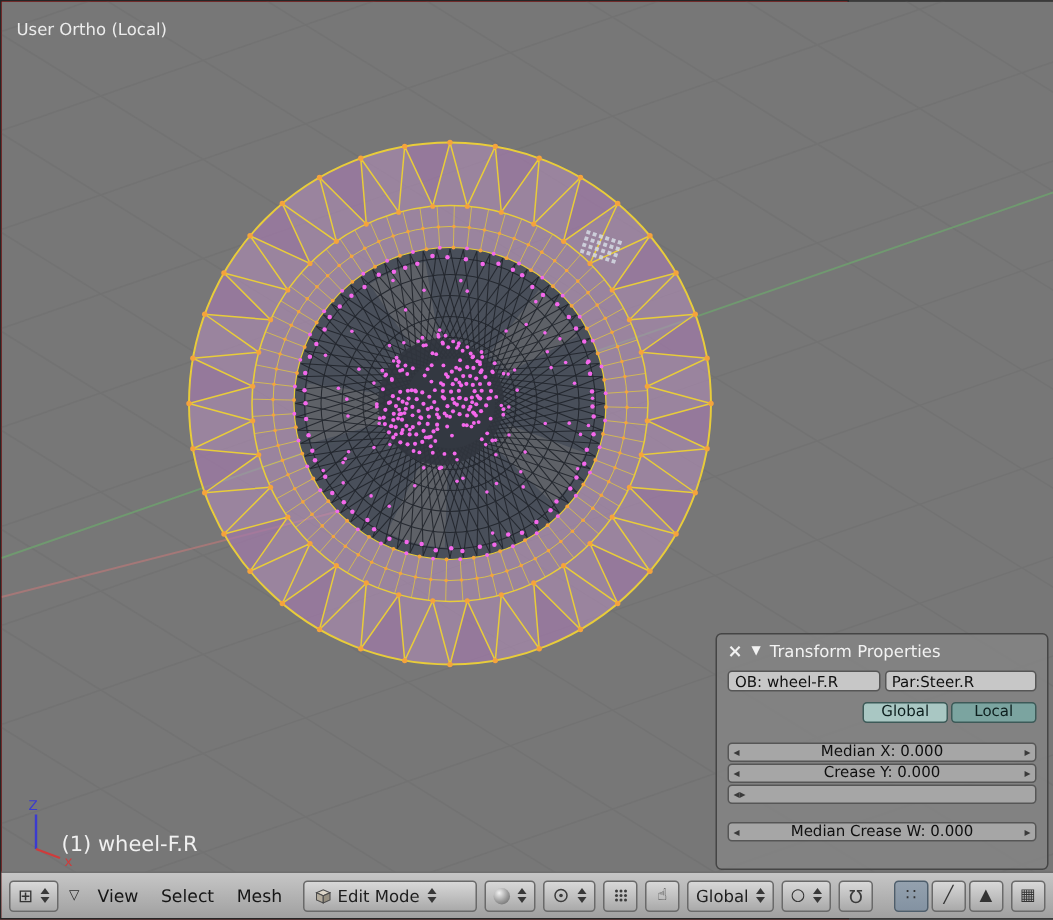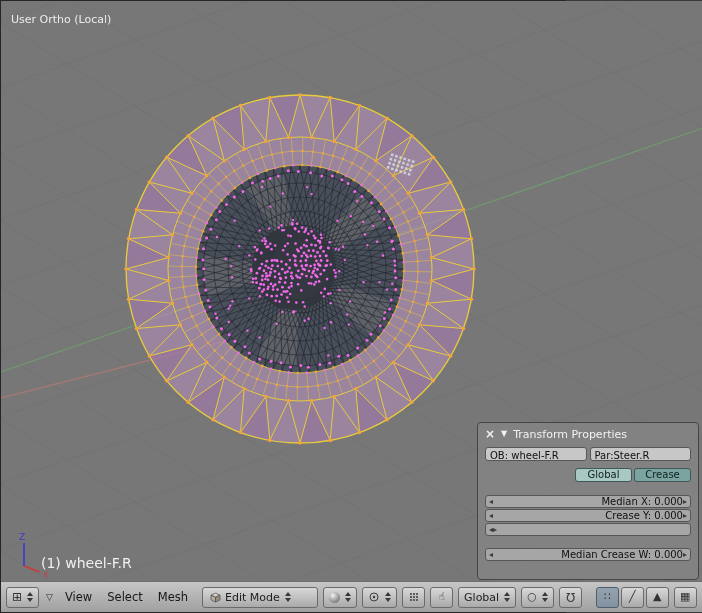--- a/index.html
+++ b/index.html
@@ -17,21 +17,21 @@
   .tp-head{display:flex;align-items:center;gap:6px;height:16px;color:#f2f2f2}
   .tp-x{font-size:12px;font-weight:bold;line-height:14px;cursor:pointer}
   .tp-tri{font-size:8px;line-height:14px;cursor:pointer}
   .tp-title{font-size:11px;white-space:nowrap}
   .tp-fields{display:flex;gap:3px;margin-top:5px}
   .tfield{flex:1;height:14px;line-height:12px;background:#c7c7c7;border:1px solid #565656;border-radius:3px;font-size:10px;padding:2px 4px;color:#101010;white-space:nowrap;overflow:hidden;cursor:text}
   .tp-space{display:flex;justify-content:flex-end;gap:2px;margin-top:7px}
   .sbtn{width:57px;height:14px;line-height:12px;text-align:center;font-size:10px;border:1px solid #3d5a58;border-radius:3px;color:#0d1f1e;cursor:pointer}
   .tp-sliders{margin-top:13px;display:flex;flex-direction:column;gap:1px}
   .slider{height:13px;background:#a6a6a6;border:1px solid #565656;border-radius:3px;display:flex;align-items:center;padding:0 3px;cursor:pointer}
-  .sl-txt{flex:1;text-align:right;color:#101010;font-size:10px;line-height:11px;white-space:nowrap}
+  .sl-txt{flex:1;text-align:center;color:#101010;font-size:10px;line-height:11px;white-space:nowrap}
   .sl-ar{font-size:8px;color:#3a3a3a;line-height:11px}
   .tp-crease{margin-top:12px}
 
   
   .headerbar{position:absolute;left:0;bottom:0;width:702px;height:31px;background:linear-gradient(#c6c6c6,#a0a0a0);border-top:1px solid #6f6f6f;display:flex;align-items:center;padding:0 5px;gap:5px}
   .hb{height:21px;display:flex;align-items:center;gap:3px;padding:0 5px;background:linear-gradient(#d8d8d8,#a9a9a9);border:1px solid #6a6a6a;border-radius:3px;font-size:11px;color:#1e1e1e;cursor:pointer;flex:0 0 auto}
   .hb.flat{background:none;border:none;padding:0 2px;font-size:9px;color:#2a2a2a}
   .hb.mode{min-width:116px;padding:0 6px}
   .hb.sm{width:23px;justify-content:center;padding:0}
   .hb.pressed{background:linear-gradient(#94a1ae,#8392a2);border-color:#4e5e6c}
@@ -921,21 +921,21 @@
         <span class="tp-x">×</span>
         <span class="tp-tri">▼</span>
         <span class="tp-title">Transform Properties</span>
       </div>
       <div class="tp-fields">
         <div class="tfield">OB: wheel-F.R</div>
         <div class="tfield">Par:Steer.R</div>
       </div>
       <div class="tp-space">
         <div class="sbtn" style="background: rgb(169, 199, 195);">Global</div>
-        <div class="sbtn" style="background: rgb(123, 164, 160);">Crease</div>
+        <div class="sbtn" style="background: rgb(123, 164, 160);">Local</div>
       </div>
       <div class="tp-sliders">
         <div class="slider">
           <span class="sl-ar">◂</span>
           <span class="sl-txt">Median X: 0.000</span>
           <span class="sl-ar">▸</span>
         </div>
         <div class="slider">
           <span class="sl-ar">◂</span>
           <span class="sl-txt">Crease Y: 0.000</span>

